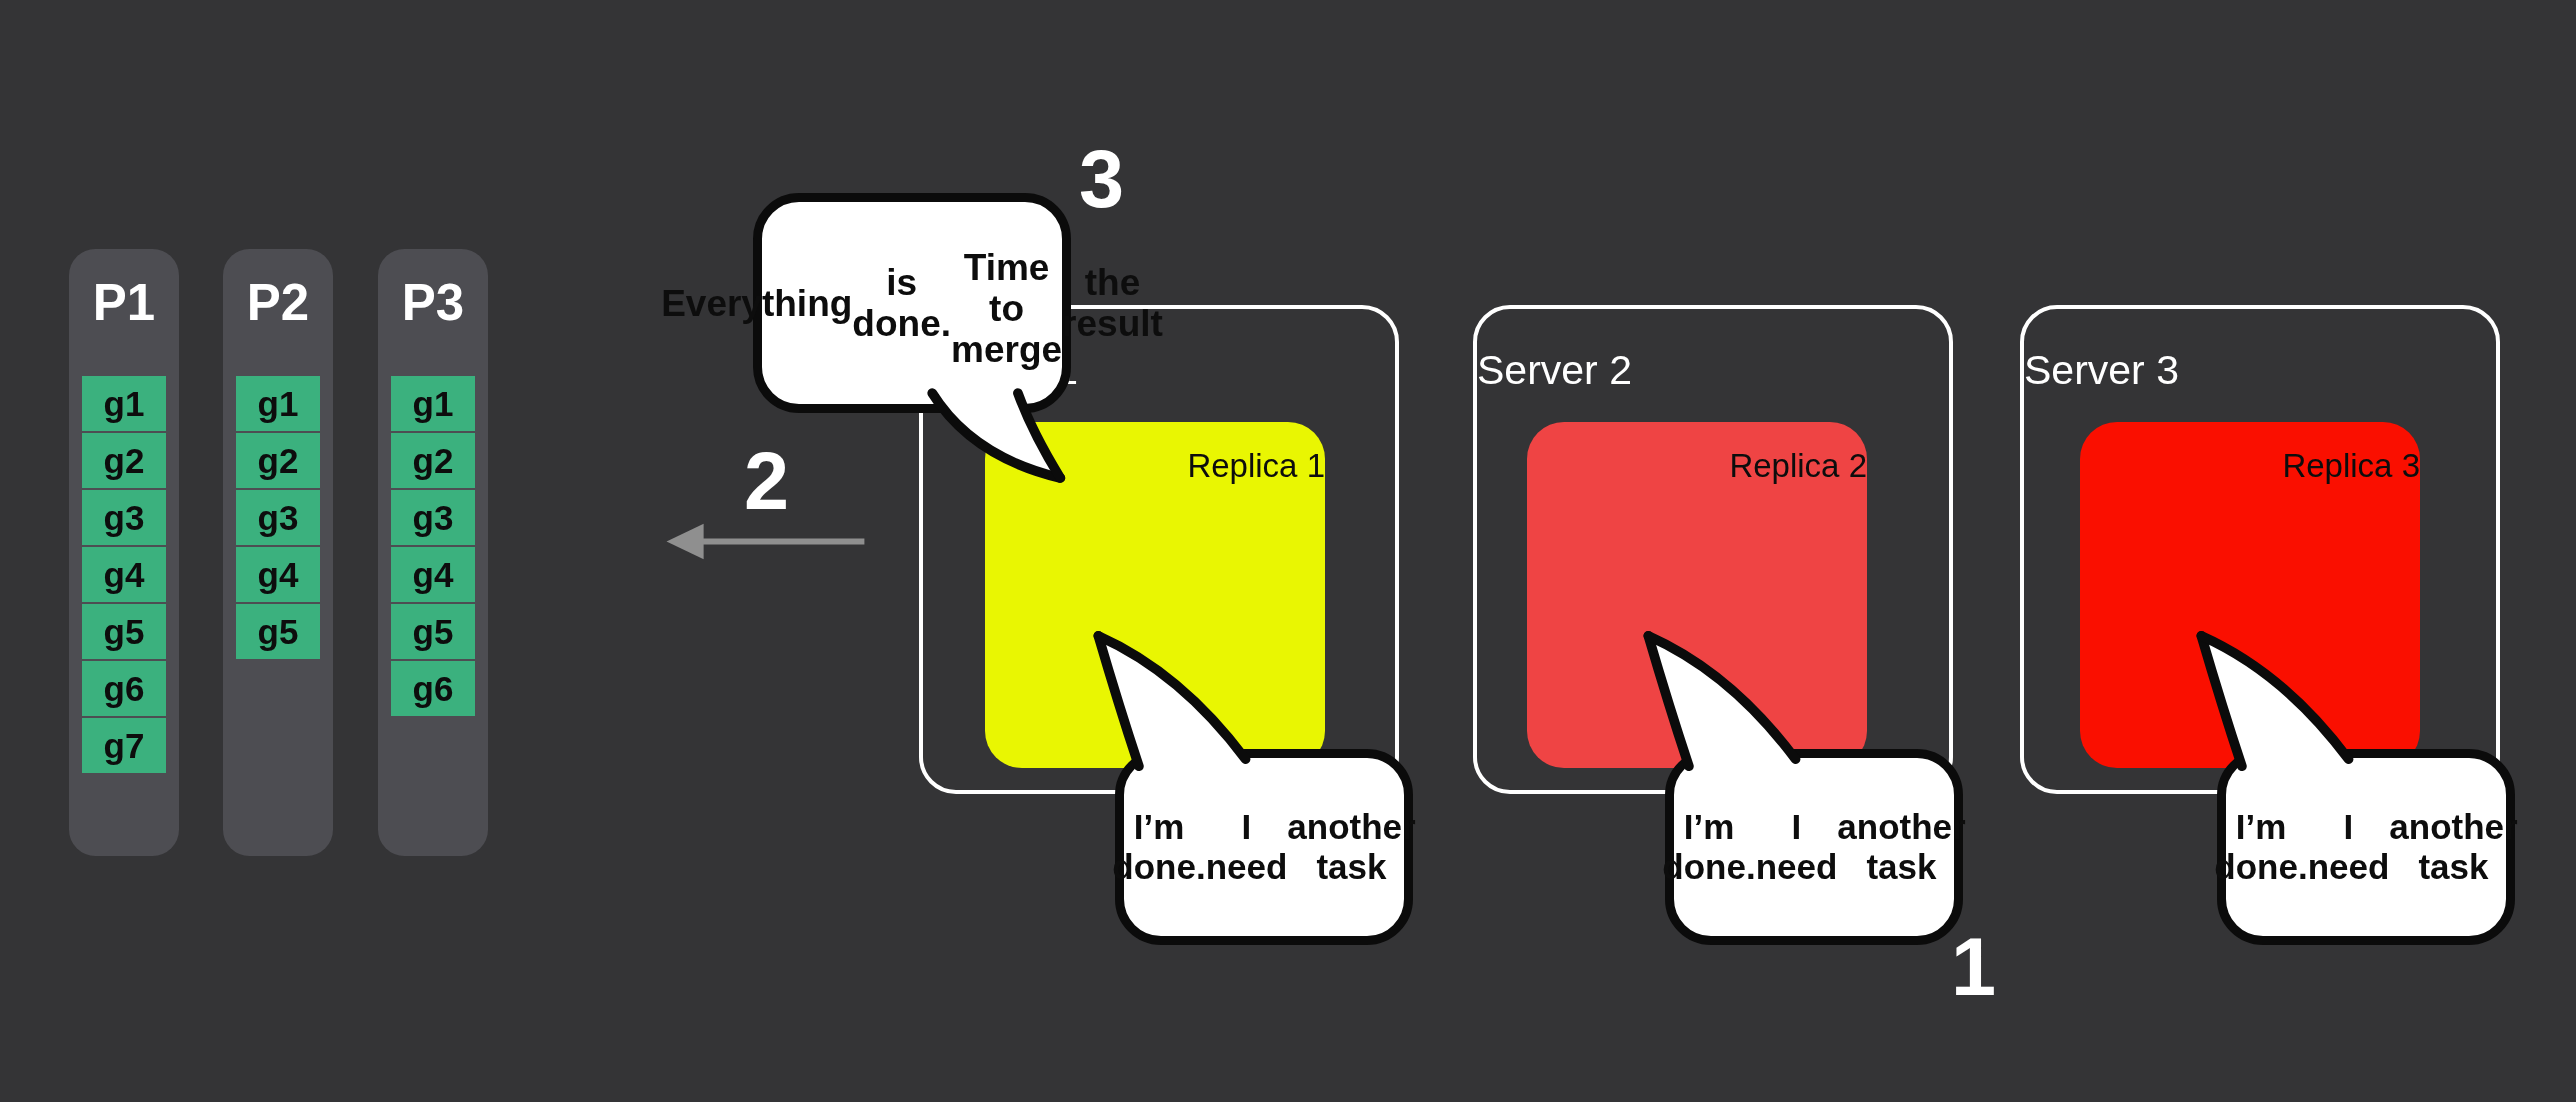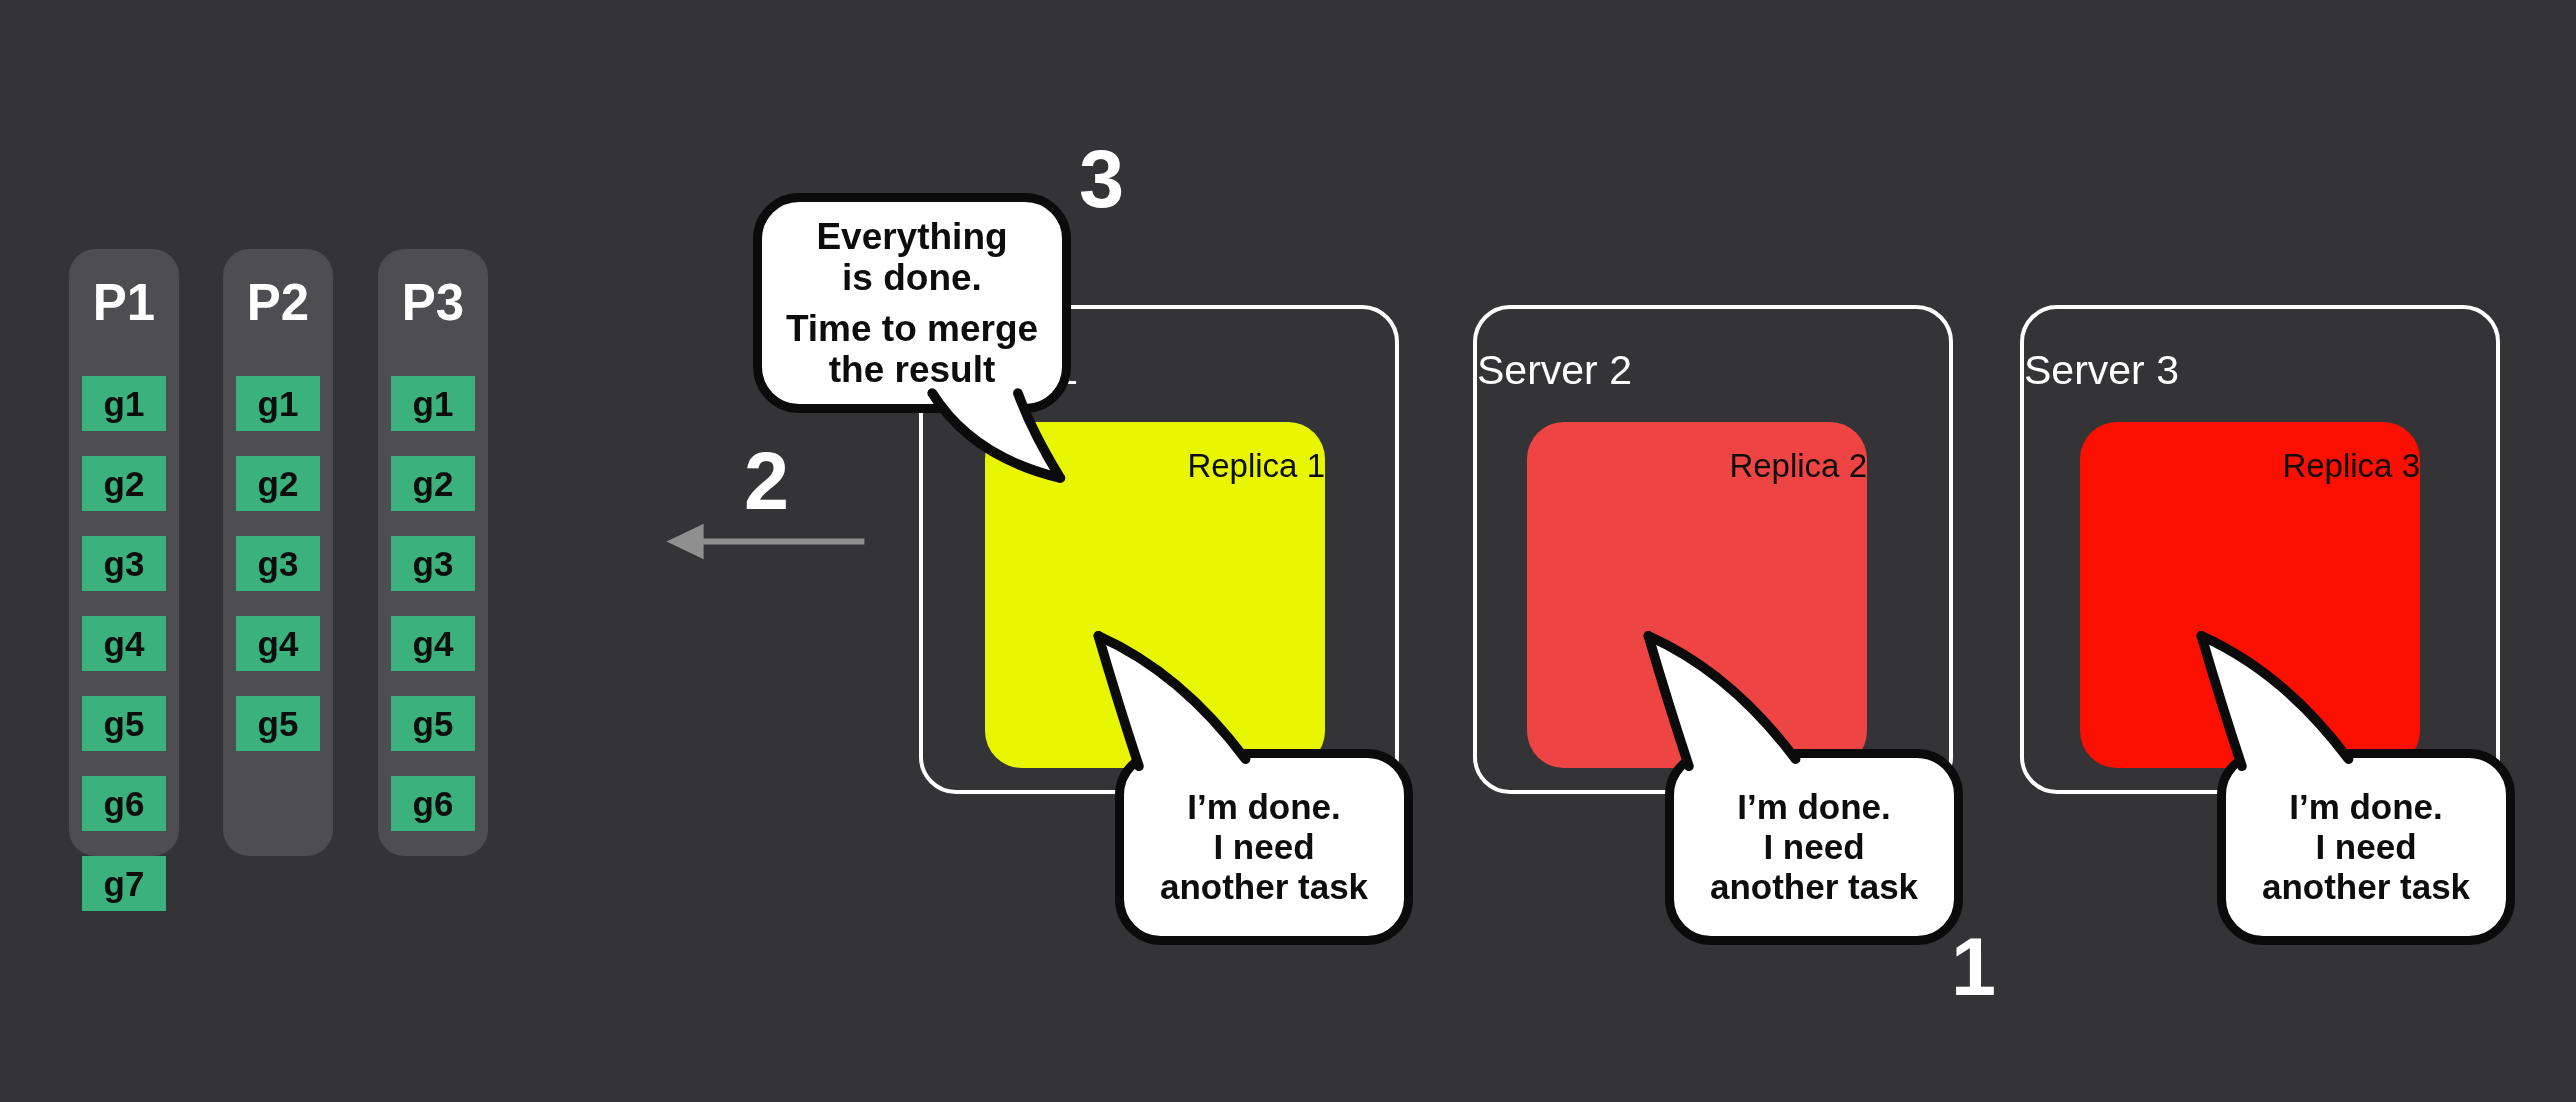--- a/index.html
+++ b/index.html
@@ -28,21 +28,21 @@
     color: #FFFFFF;
     font-size: 51px;
     line-height: 65px;
     font-weight: bold;
   }
   .cells {
     margin-top: 41px;
     display: flex;
     flex-direction: column;
     align-items: center;
-    gap: 25px;
+    gap: 2px;
   }
   .cell {
     width: 84px;
     height: 55px;
     background: var(--cell-green, #3BB17E);
     color: #0D0D0D;
     font-size: 35px;
     font-weight: bold;
     display: flex;
     align-items: center;
@@ -85,21 +85,21 @@
   }
 
   
   .bubble {
     position: absolute;
     background: #FFFFFF;
     border: 9.7px solid var(--bubble-border, #0B0B0B);
     border-radius: 46px;
     box-sizing: border-box;
     display: flex;
-    flex-direction: column;
+    flex-direction: row;
     align-items: center;
     justify-content: center;
     text-align: center;
     color: #0D0D0D;
     font-weight: bold;
     z-index: 3;
   }
   .bubble-merge {
     left: 753px;
     top: 193px;

